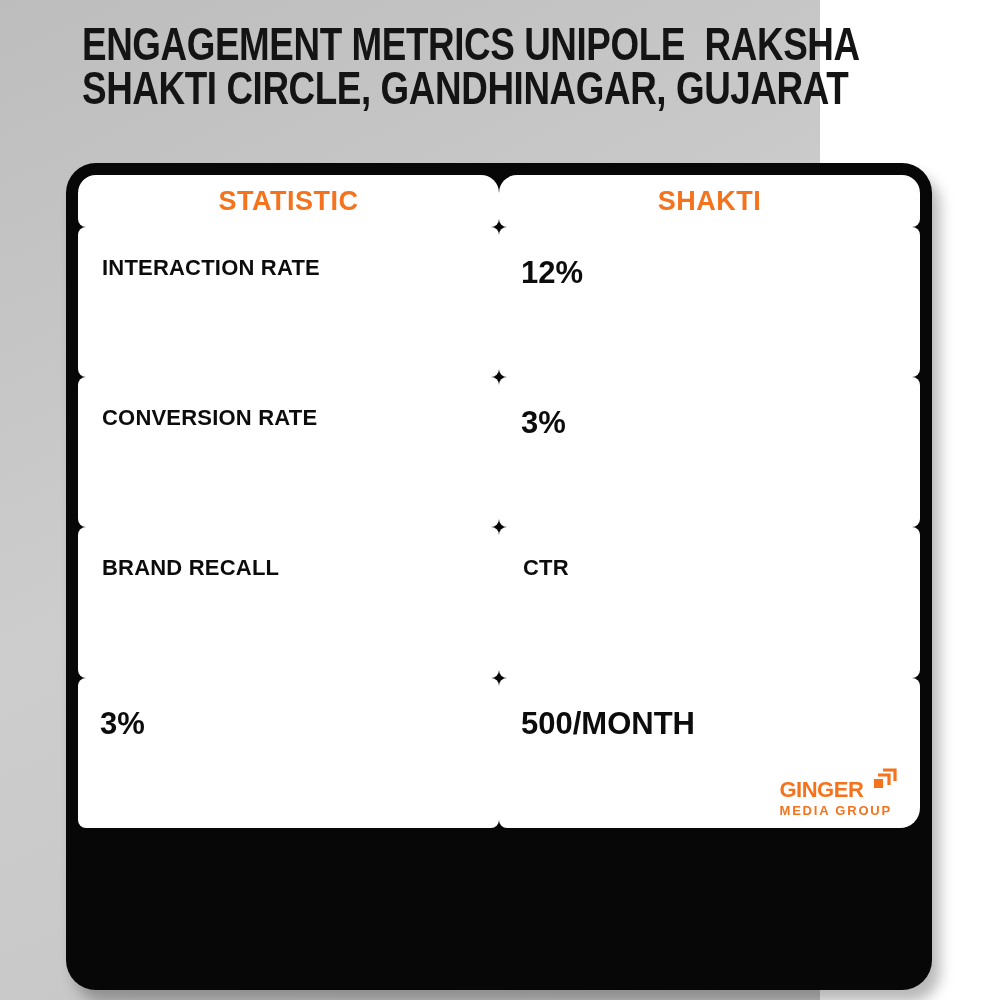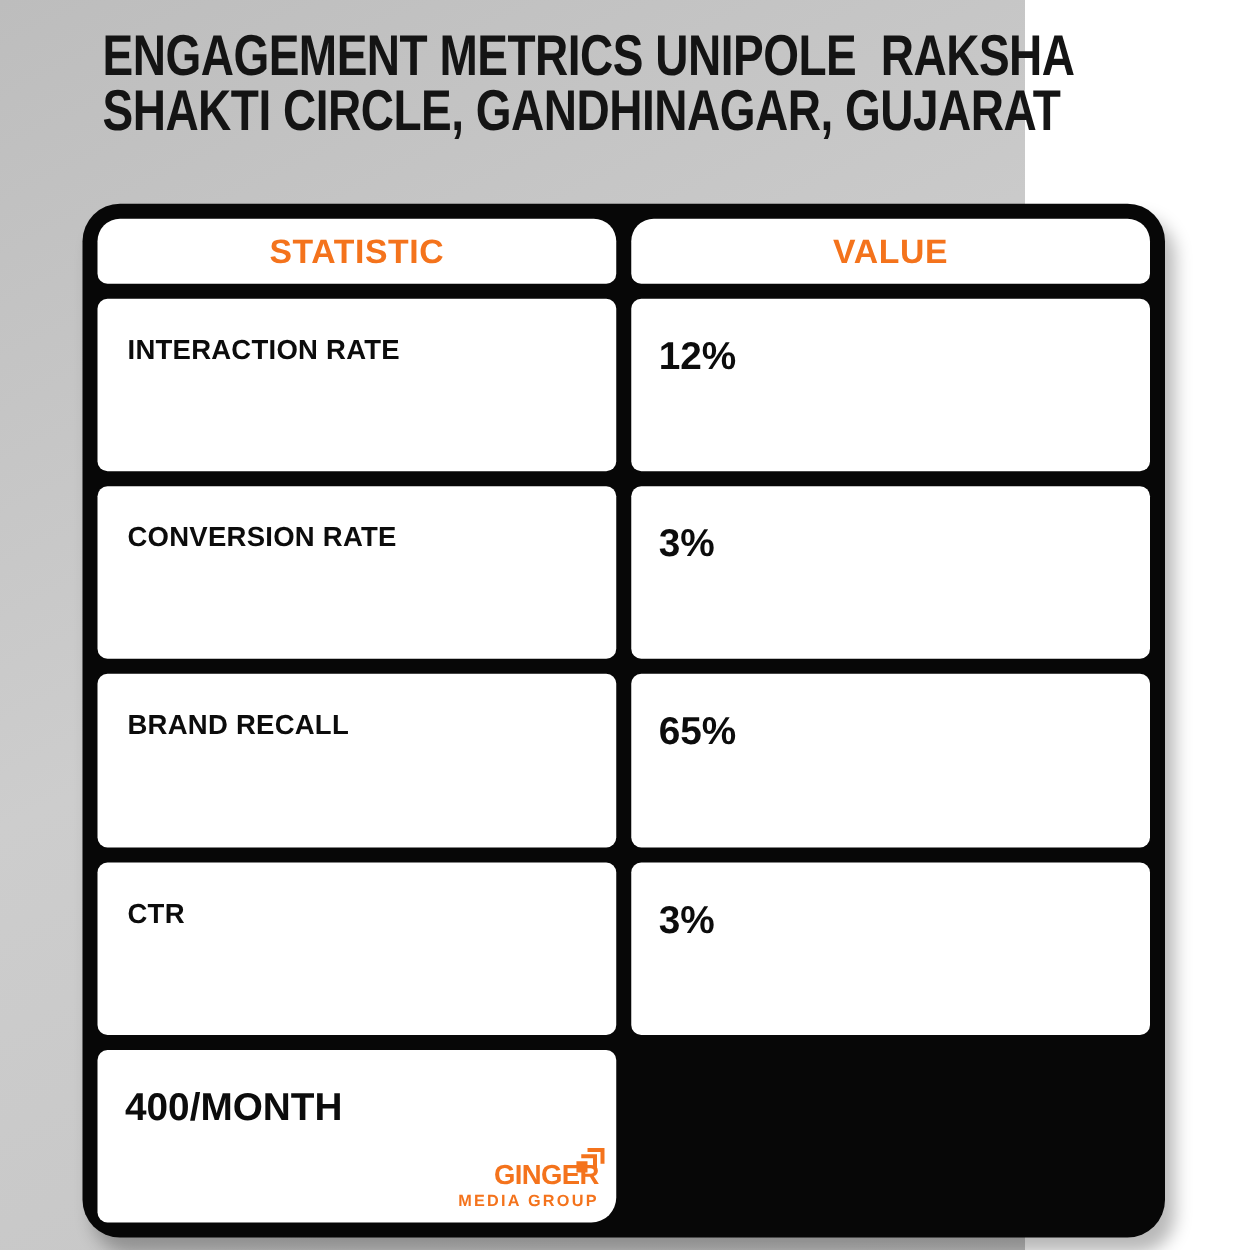--- a/index.html
+++ b/index.html
@@ -31,21 +31,20 @@
     position: absolute;
     left: 66px; top: 163px;
     width: 866px; height: 827px;
     box-sizing: border-box;
     background: #070707;
     border-radius: 30px;
     padding: 12px;
     display: grid;
     grid-template-columns: 1fr 1fr;
     grid-template-rows: 52px repeat(5, 1fr);
-    gap: 12px;
     box-shadow: 8px 12px 14px rgba(0,0,0,0.28);
   }
   .cell {
     background: #ffffff;
     border-radius: 8px;
     position: relative;
     box-sizing: border-box;
   }
   .cell.header {
     display: flex;
@@ -68,22 +67,22 @@
     padding: 28px 16px 0 22px;
     font-size: 31px;
     font-weight: 800;
     color: #0c0c0c;
   }
   .cell.bottom-left  { border-radius: 8px 8px 8px 20px; }
   .cell.bottom-right { border-radius: 8px 8px 20px 8px; }
 
   .brand {
     position: absolute;
-    right: 14px; bottom: 10px;
-    text-align: right;
+    right: 28px; bottom: 10px;
+    text-align: left;
   }
   .brand-name {
     color: #f4731c;
     font-weight: 800;
     font-size: 22px;
     line-height: 1;
     letter-spacing: -0.5px;
   }
   .brand-sub {
     color: #f4731c;
@@ -103,36 +102,35 @@
 <div class="canvas">
 
   <h1 class="title">
     <div class="line">ENGAGEMENT METRICS UNIPOLE  RAKSHA</div>
     <div class="line">SHAKTI CIRCLE, GANDHINAGAR, GUJARAT</div>
   </h1>
 
   <div class="metrics-table">
 
     <div class="cell header">STATISTIC</div>
-    <div class="cell header">VALUE</div>
+    <div class="cell header">SHAKTI</div>
 
     <div class="cell stat">INTERACTION RATE</div>
     <div class="cell value">12%</div>
 
     <div class="cell stat">CONVERSION RATE</div>
     <div class="cell value">3%</div>
 
     <div class="cell stat">BRAND RECALL</div>
-    <div class="cell value">65%</div>
 
     <div class="cell stat">CTR</div>
     <div class="cell value">3%</div>
 
     <div class="cell value bottom-right">
-      <span>400/MONTH</span>
+      <span>500/MONTH</span>
 
       <div class="brand">
         <span class="brand-icon">
           <svg width="24" height="22" viewBox="0 0 24 22" aria-hidden="true">
             <rect x="0" y="11" width="9" height="9" fill="#f4731c"></rect>
             <path d="M4 7 H15 V17" stroke="#f4731c" stroke-width="3.2" fill="none"></path>
             <path d="M9 2 H21 V13" stroke="#f4731c" stroke-width="3.2" fill="none"></path>
           </svg>
         </span>
         <div class="brand-name">GINGER</div>

